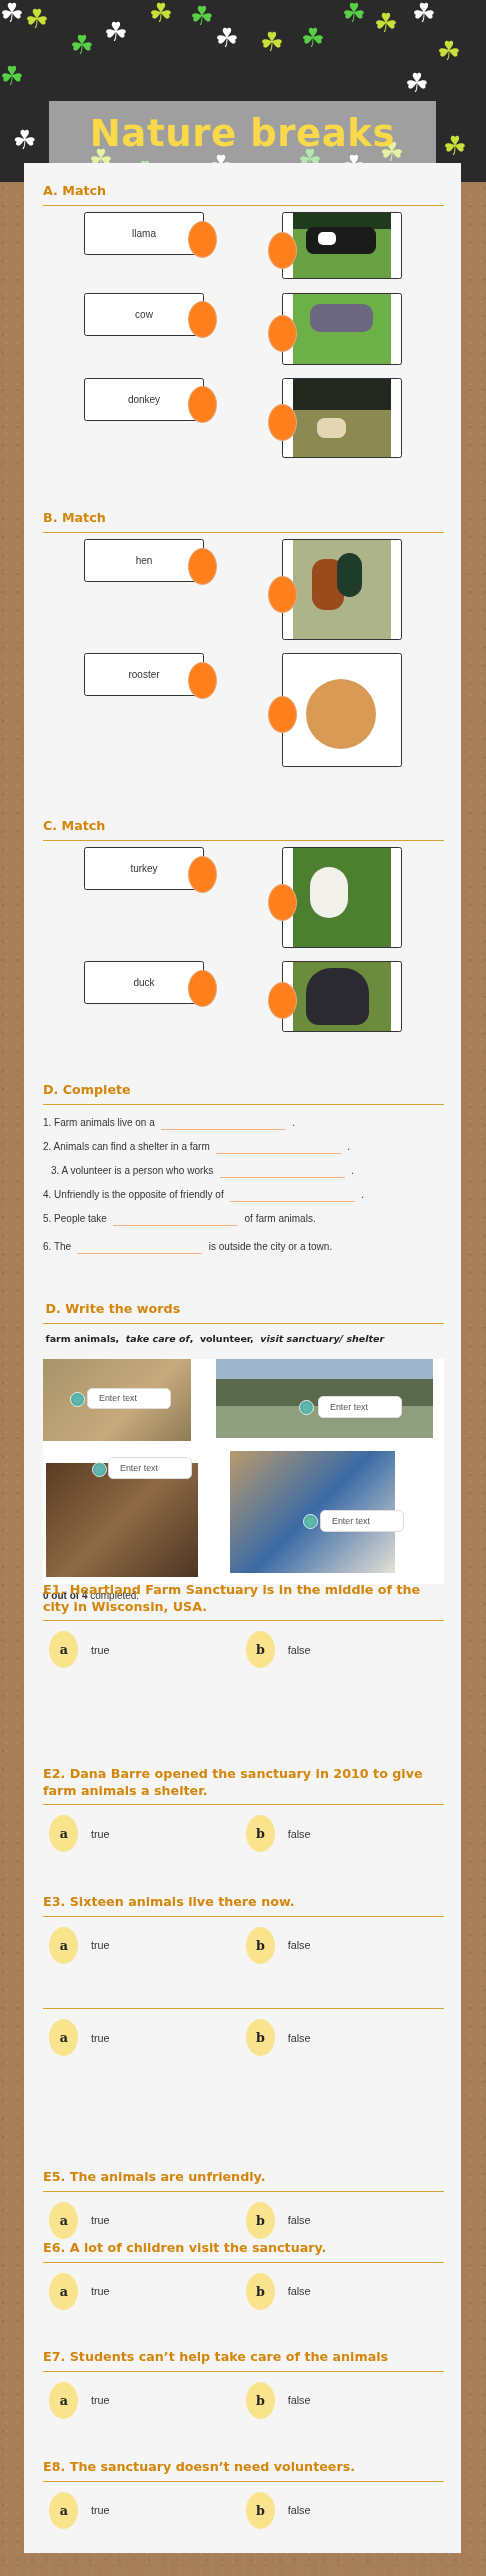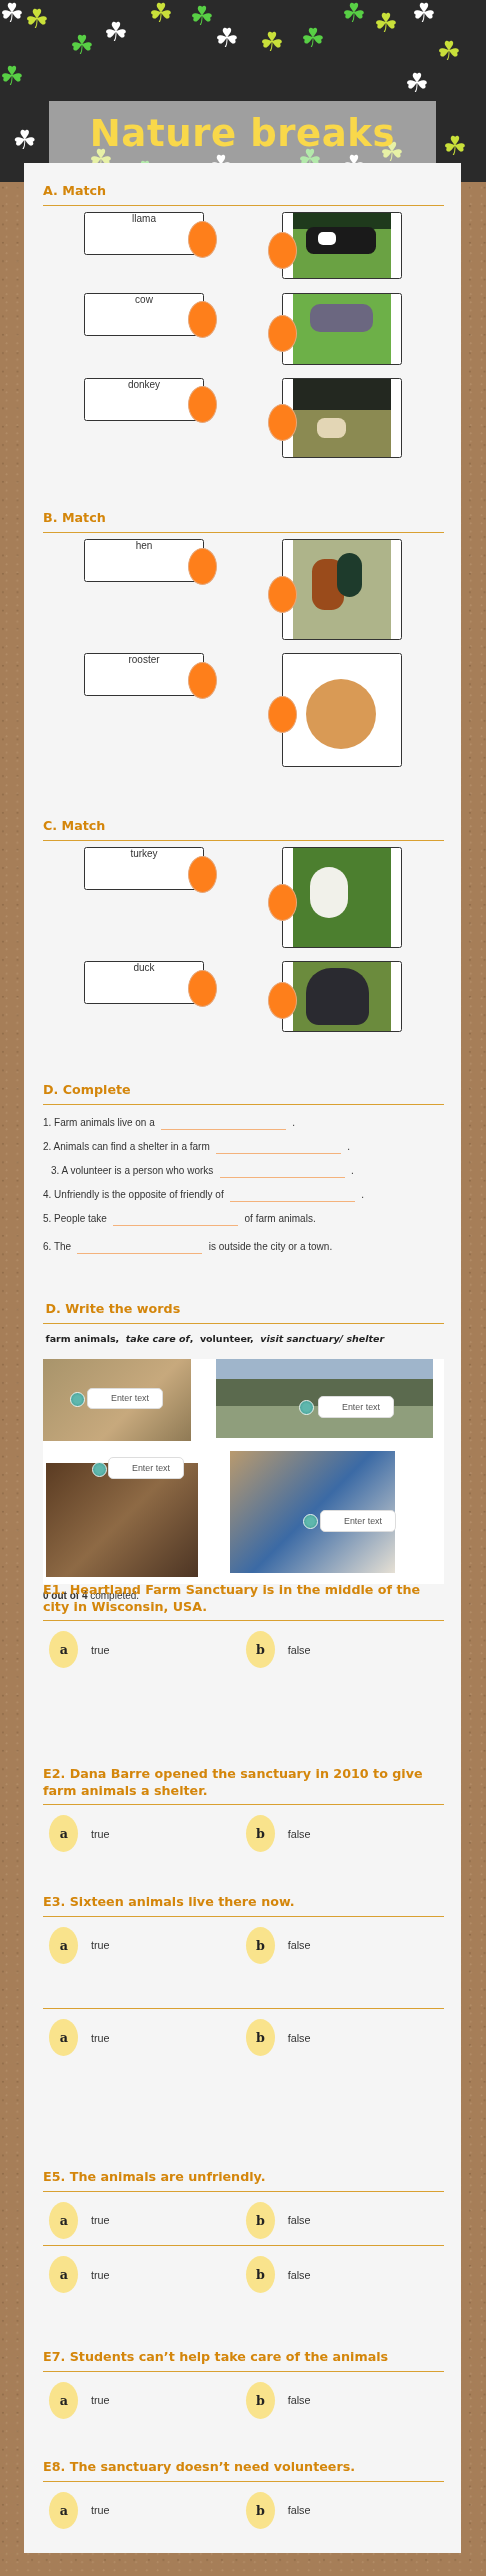--- a/index.html
+++ b/index.html
@@ -38,21 +38,21 @@
   .section { position: absolute; left: 19px; width: 401px; }
   .sec-title {
     font-family: "DejaVu Sans", sans-serif; font-weight: bold; color: #d4860b;
     font-size: 12.7px; line-height: 16.5px;
   }
   .sec-rule { height: 1.3px; background: #d4900e; margin-top: 5px; opacity: 0.85; }
 
   .match-left {
     position: absolute; width: 120px; height: 43px; background: #fff;
     border: 0.9px solid #333; border-radius: 2.5px;
-    display: flex; justify-content: center;
+    display: flex; align-items: center; justify-content: center;
     font-family: "Liberation Sans", sans-serif; font-size: 10px; color: #333;
   }
   .match-right {
     position: absolute; width: 120px; background: #fff;
     border: 0.9px solid #333; border-radius: 2.5px; overflow: hidden;
   }
   .match-right .photo { position: absolute; left: 10px; top: 0; right: 10px; bottom: 0; }
   .dot {
     position: absolute; width: 29px; height: 37px; border-radius: 50%;
     background: #fe7f1b; border: 0.9px solid #e6a77a;
@@ -74,23 +74,23 @@
   .hotspot-area {
     position: absolute; background: #fff;
   }
   .pic { position: absolute; }
   .hs-dot {
     position: absolute; width: 15px; height: 15px; border-radius: 50%;
     background: radial-gradient(circle, #5fb7ad 40%, #3c978e 100%);
     border: 1.3px solid #e9f4f2;
   }
   .hs-input {
-    position: absolute; width: 76px; height: 21.5px; background: #fff; border-radius: 5px;
+    position: absolute; width: 84px; height: 21.5px; background: #fff; border-radius: 5px;
     border: 0.6px solid #ddd; font-family: "Liberation Sans", sans-serif; font-size: 8.9px;
-    color: #555; padding-left: 23px; display: flex; align-items: center;
+    color: #555; padding-left: 11px; display: flex; align-items: center;
   }
   .status-line { font-family: "Liberation Sans", sans-serif; font-size: 10px; color: #333; }
   .status-line b { font-weight: bold; }
 
   .q-title {
     font-family: "DejaVu Sans", sans-serif; font-weight: bold; color: #d4860b;
     font-size: 12.7px; line-height: 16.5px;
   }
   .opt { position: absolute; display: flex; align-items: center; }
   .opt-badge {
@@ -371,20 +371,21 @@
           <span class="opt-label">true</span>
         </div>
       <div class="opt" style="left:203px;top:10px;">
           <span class="opt-badge">b</span>
           <span class="opt-label">false</span>
         </div>
     </div>
   </div>
 
   <div class="section" style="top:2077px;">
+    <div class="q-title">E6. A lot of children visit the sanctuary.</div>
     <div class="sec-rule"></div>
     <div style="position:relative;height:44px;">
       <div class="opt" style="left:6.3px;top:10px;">
           <span class="opt-badge">a</span>
           <span class="opt-label">true</span>
         </div>
       <div class="opt" style="left:203px;top:10px;">
           <span class="opt-badge">b</span>
           <span class="opt-label">false</span>
         </div>

